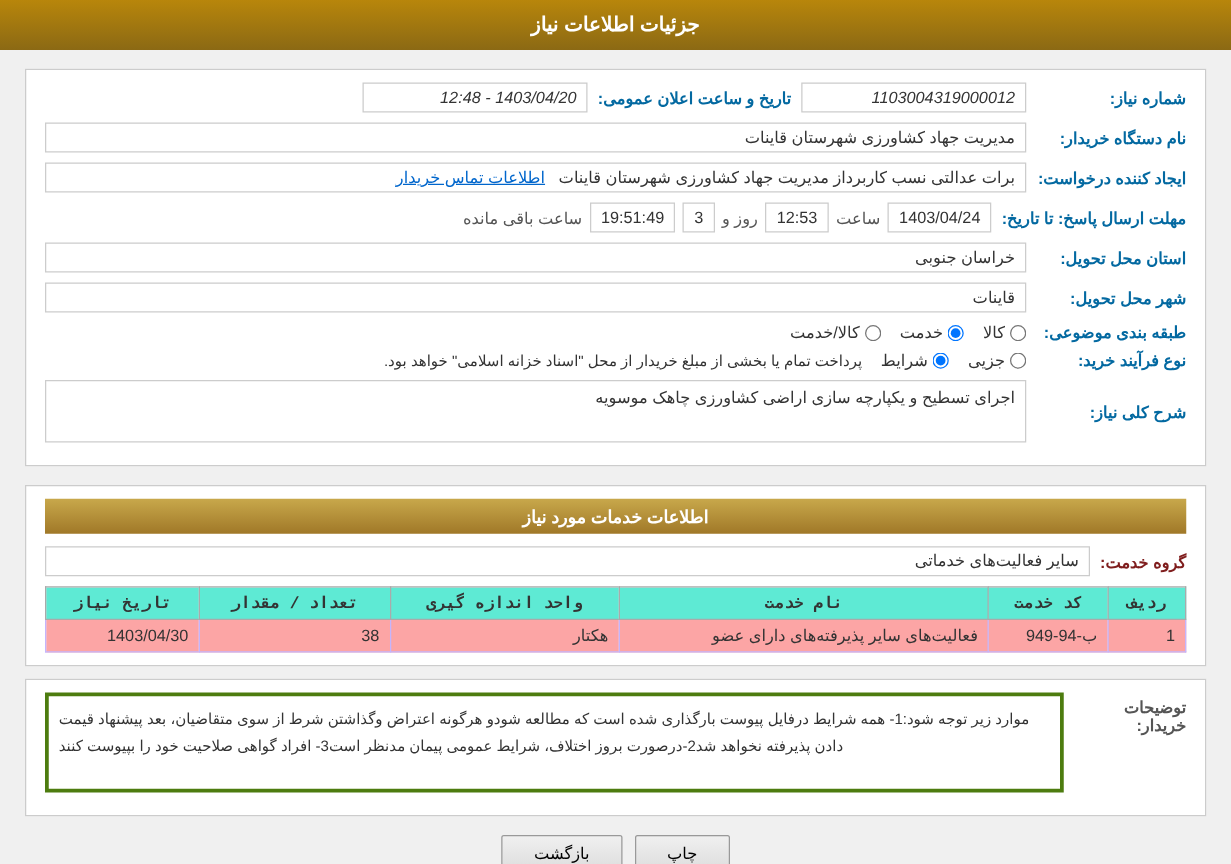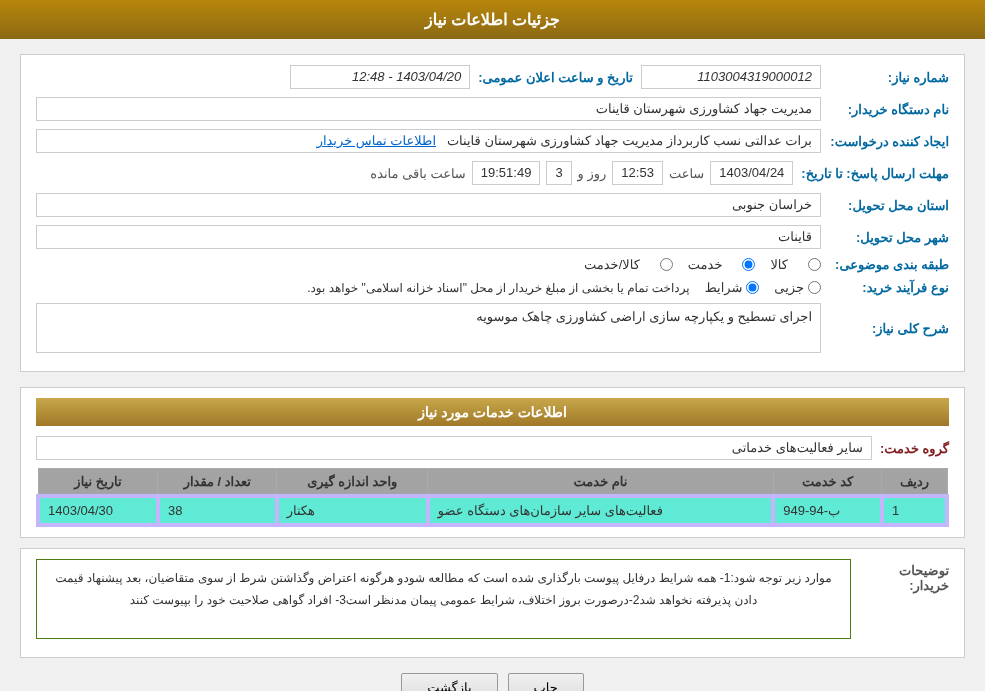--- a/index.html
+++ b/index.html
@@ -84,22 +84,22 @@
       color: #555;
     }
     .radio-group {
       display: flex;
       gap: 15px;
       align-items: center;
       flex: 1;
     }
     .radio-item {
       display: flex;
-      align-items: center;
-      gap: 20px;
+      align-items: flex-end;
+      gap: 4px;
     }
     .radio-item input[type="radio"] {
       margin: 0;
     }
     .purchase-type-row {
       display: flex;
       align-items: center;
       gap: 15px;
       flex: 1;
     }
@@ -121,31 +121,32 @@
       flex: 1;
       text-align: right;
       font-size: 13px;
     }
     .services-table {
       width: 100%;
       border-collapse: collapse;
       margin-top: 8px;
     }
     .services-table th {
-      background: #a3a3a3;
+      background: #5eead4;
       border: 1px solid #aaa;
       padding: 5px 8px;
       text-align: center;
       font-weight: bold;
+      font-family: Liberation Mono, monospace;
     }
     .services-table td {
-      border: 4px solid #c4b5fd;
+      border: 1px solid #c4b5fd;
       padding: 5px 8px;
-      text-align: left;
-      background: #5eead4;
+      text-align: right;
+      background: #fca5a5;
     }
     .services-table tr:nth-child(even) td {
       background: #f9f9f9;
     }
     .group-row {
       display: flex;
       align-items: center;
       gap: 8px;
       margin-bottom: 8px;
     }
@@ -156,26 +157,26 @@
     }
     .group-value {
       border: 1px solid #ccc;
       background: white;
       padding: 3px 8px;
       flex: 1;
       min-height: 24px;
       text-align: right;
     }
     .notes-box {
-      border: 1px solid #4d7c0f;
+      border: 3px solid #4d7c0f;
       background: white;
       padding: 8px;
       font-size: 12px;
       line-height: 1.8;
-      text-align: center;
+      text-align: left;
       min-height: 80px;
     }
     .buyer-notes-row {
       display: flex;
       align-items: flex-start;
       gap: 8px;
       margin-bottom: 8px;
     }
     .buyer-notes-label {
       color: #555;
@@ -329,21 +330,21 @@
             <th>نام خدمت</th>
             <th>واحد اندازه گیری</th>
             <th>تعداد / مقدار</th>
             <th>تاریخ نیاز</th>
           </tr>
         </thead>
         <tbody id="services-tbody">
         <tr>
               <td>1</td>
               <td>ب-94-949</td>
-              <td>فعالیت‌های سایر سازمان‌های دستگاه عضو</td>
+              <td>فعالیت‌های سایر پذیرفته‌های دارای عضو</td>
               <td>هکتار</td>
               <td>38</td>
               <td>1403/04/30</td>
             </tr>
           </tbody>
       </table>
 
     </div>
 
     <div class="section-card">

